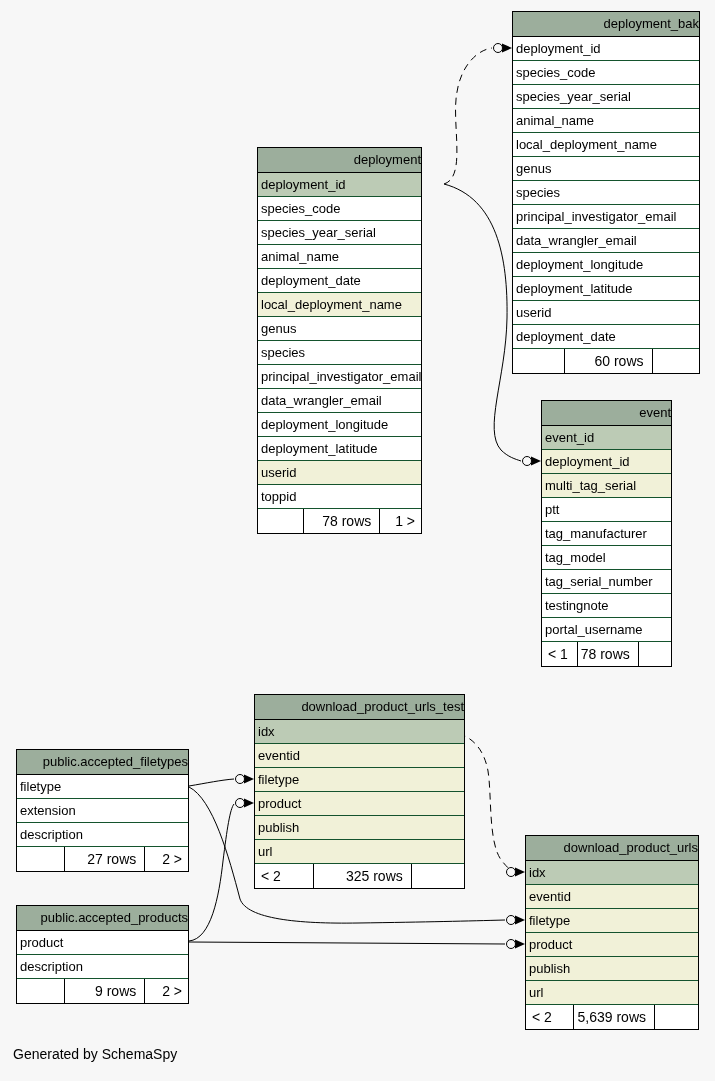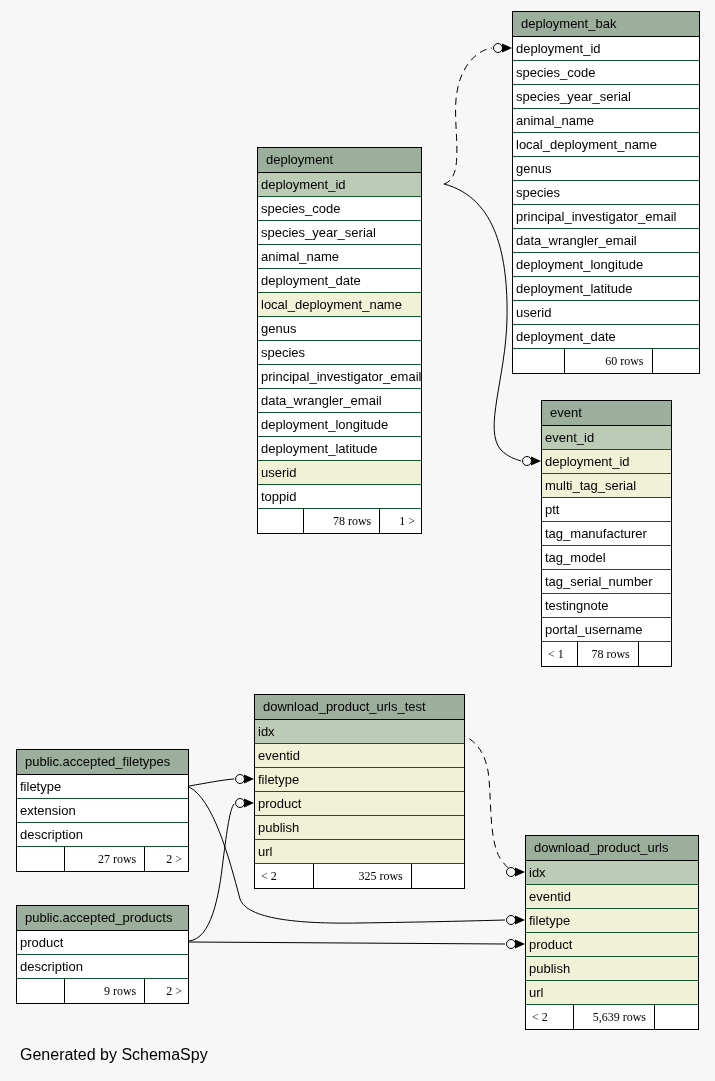--- a/index.html
+++ b/index.html
@@ -8,37 +8,37 @@
     background:var(--bg,#f7f7f7);
     font-family:"Liberation Sans","DejaVu Sans",sans-serif;
     color:#000;overflow:hidden;
   }
   .rel-layer{position:absolute;left:0;top:0;pointer-events:none;}
   .db-table{
     position:absolute;border:1px solid #000;background:#fff;
     box-sizing:border-box;font-size:13px;z-index:2;
   }
   .tbl-header{
-    height:24px;line-height:24px;text-align:left;
+    height:24px;line-height:24px;text-align:right;
     background:var(--header,#9cae9c);border-bottom:1px solid #000;
-    overflow:hidden;white-space:nowrap;padding-left:8px;
+    overflow:hidden;white-space:nowrap;
   }
   .tbl-row{
     height:23px;line-height:23px;padding-left:3px;
     border-bottom:1px solid #14532d;overflow:hidden;white-space:nowrap;
     background:#fff;
   }
   .tbl-row.pk{background:var(--pk,#bccbb5);}
   .tbl-row.indexed{background:var(--indexed,#f1f1d8);}
-  .tbl-footer{display:flex;height:24px;line-height:24px;font-size:12px;font-family:Liberation Serif, serif;}
+  .tbl-footer{display:flex;height:24px;line-height:24px;font-size:14px;}
   .fcell{box-sizing:border-box;overflow:hidden;white-space:nowrap;}
   .fcell.left{flex:0 0 28%;border-right:1px solid #000;padding-left:6px;}
   .fcell.center{flex:1 1 auto;border-right:1px solid #000;text-align:right;padding-right:8px;}
   .fcell.right{flex:0 0 25%;text-align:right;padding-right:6px;}
-  .generator-note{position:absolute;left:20px;top:1046px;font-size:16px;}
+  .generator-note{position:absolute;left:13px;top:1046px;font-size:14px;}
 </style>
 </head>
 <body>
 
 <div class="canvas" style="--bg: #f7f7f7; --header: #9cae9c; --pk: #bccbb5; --indexed: #f1f1d8;">
   <svg class="rel-layer" width="715" height="1081">
       <path d="M 444 184 C 467 177, 451 122, 457 92 C 461 66, 477 50, 492 48" fill="none" stroke="#000000" stroke-width="1" stroke-dasharray="7,5"></path>
       <polygon points="512,48 502,43.5 502,52.5" fill="#000000"></polygon>
       <circle cx="498" cy="48" r="4.5" fill="#f7f7f7" stroke="#000000"></circle>
       <path d="M 444 184 C 497 198, 508 258, 507 318 C 506 378, 483 430, 501 450 C 508 457, 515 459, 521 461" fill="none" stroke="#000000" stroke-width="1"></path>

